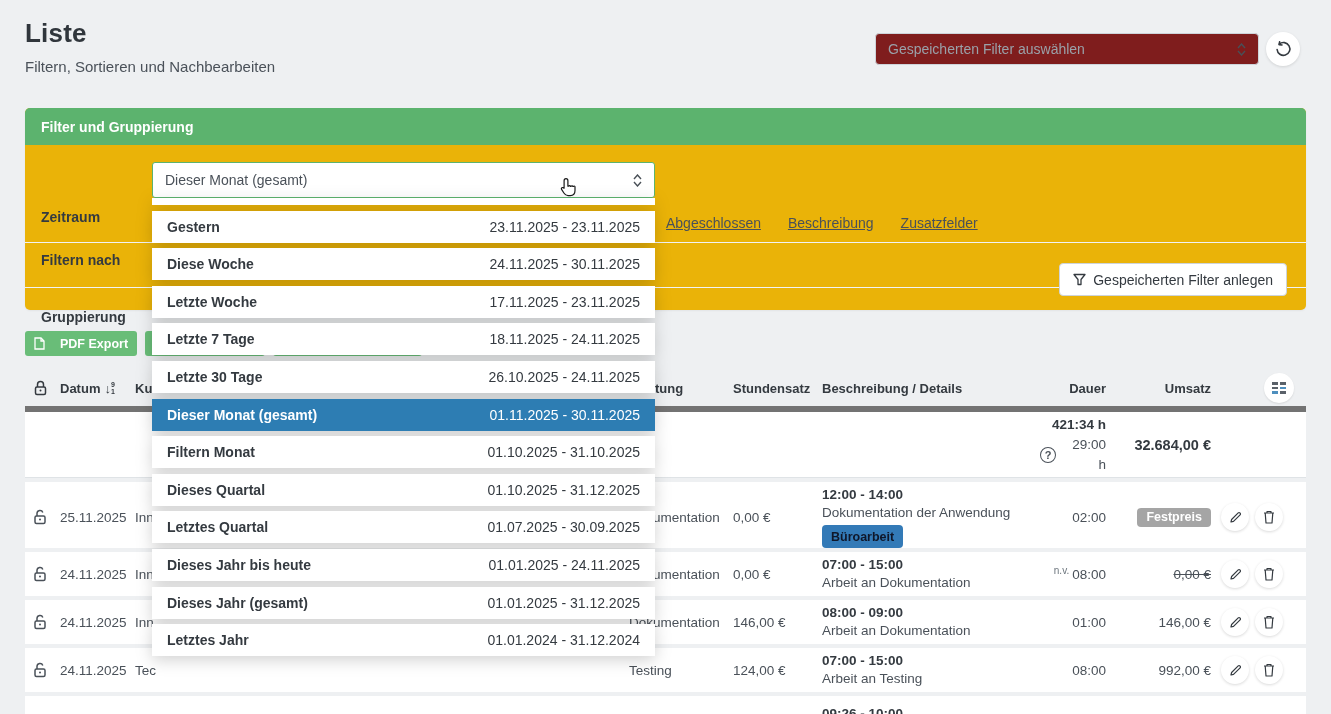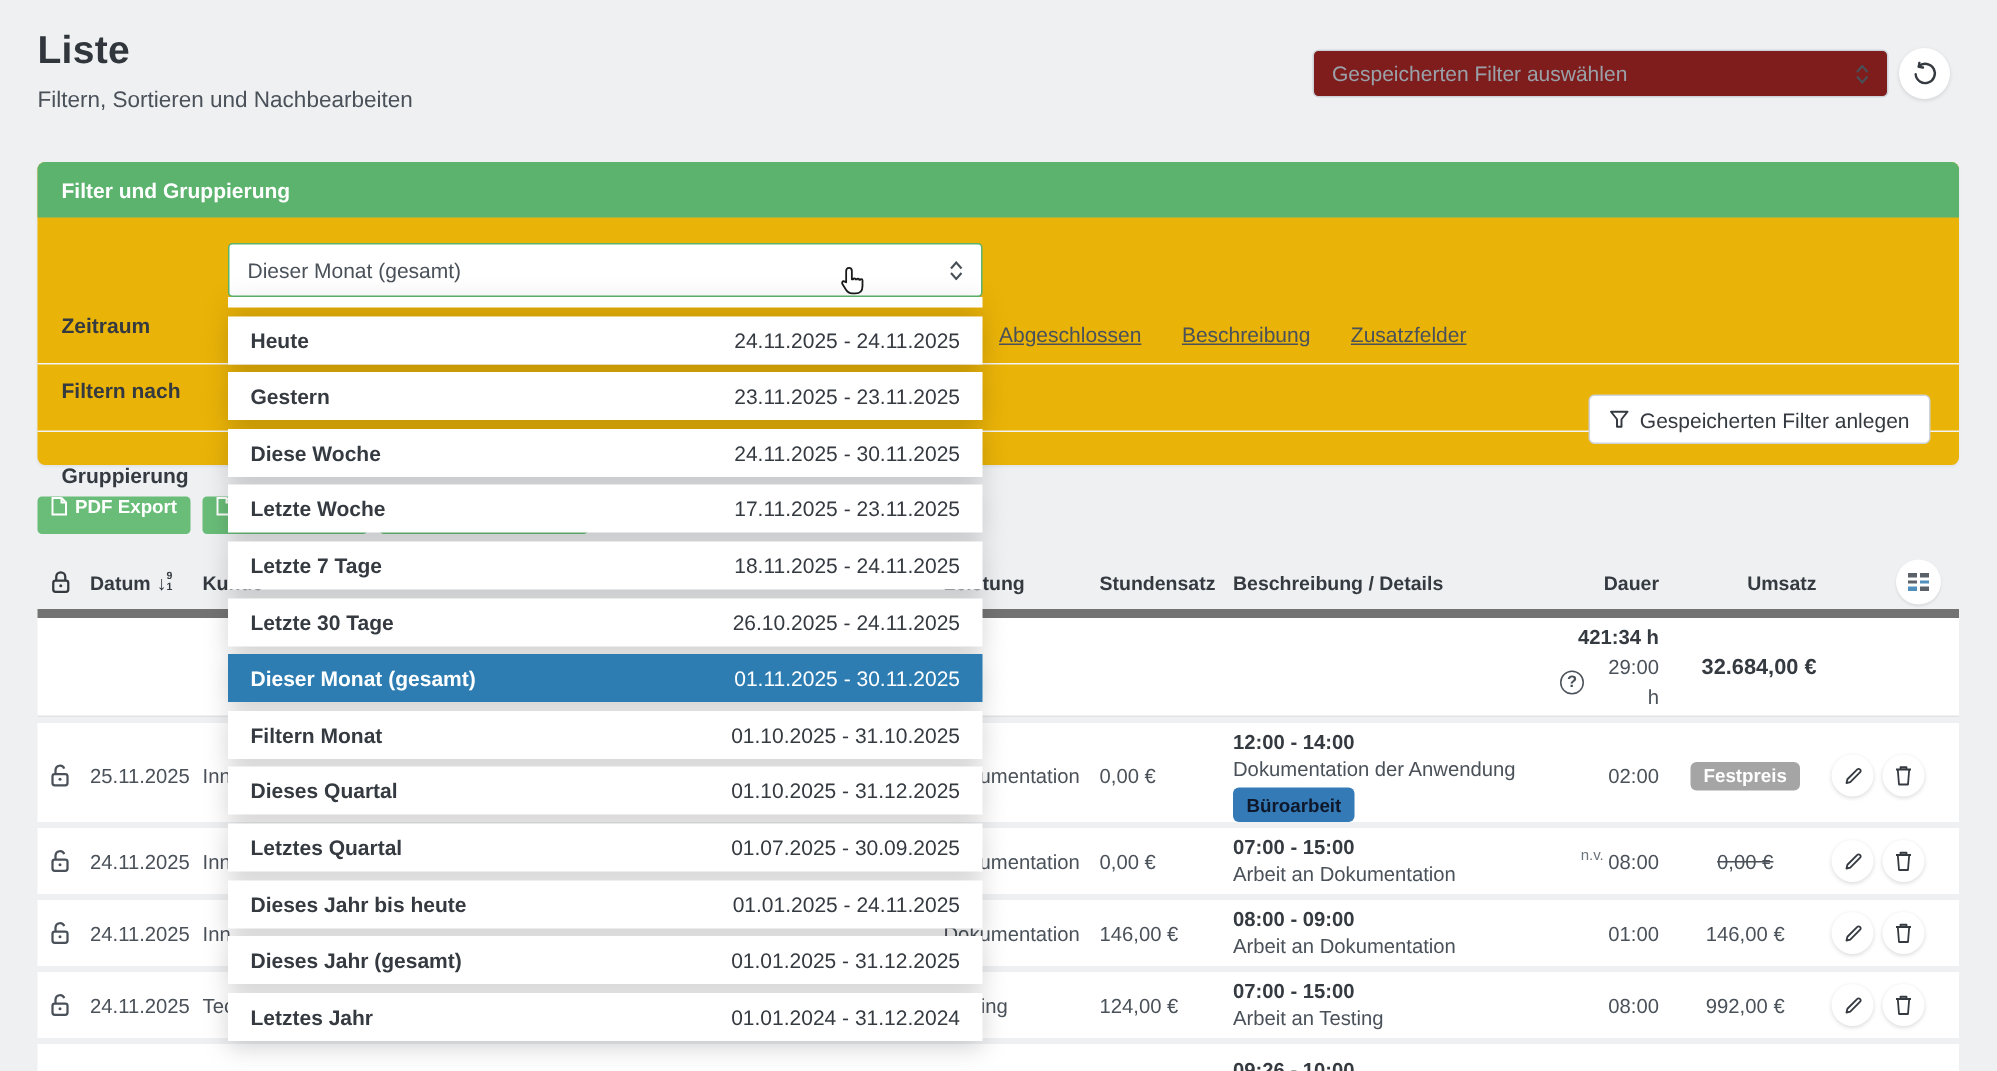--- a/index.html
+++ b/index.html
@@ -38,21 +38,21 @@
   .filter-links a { color:#4a5159; text-decoration:underline; cursor:pointer; }
   .save-filter-btn { position:absolute; right:19px; top:155px; height:33px;
     background:#fff; border:1px solid #ced4da; border-radius:4px;
     display:flex; align-items:center; gap:7px; padding:0 13px;
     font-size:14px; color:#343a40; cursor:pointer; }
   
   .toolbar { position:absolute; left:25px; top:331px; width:1281px; height:25px;
     display:flex; align-items:center; }
   .btn-green { height:25px; background:#69bd78; color:#fff; border:none; border-radius:3px;
     font-size:12.5px; font-weight:bold; font-family:inherit;
-    display:inline-flex; align-items:flex-start; gap:5px; padding:0 9px; cursor:pointer; white-space:nowrap; }
+    display:inline-flex; align-items:center; gap:15px; padding:0 9px; cursor:pointer; white-space:nowrap; }
   .btn-green + .btn-green { margin-left:8px; }
   .btn-new { margin-left:auto; margin-right:13px; }
   
   .table { position:absolute; left:25px; top:373px; width:1281px; }
   .grid { display:grid; grid-template-columns:30px 80px 494px 93px 100px 218px 76px 105px 85px;
     align-items:center; }
   .thead { height:30px; font-size:13px; font-weight:bold; color:#343a40; }
   .thead .h-datum { display:flex; align-items:center; gap:4px; }
   .sorticon { display:inline-flex; align-items:center; }
   .sorticon .nums { display:flex; flex-direction:column; font-size:7px; line-height:7px; font-weight:bold; }
@@ -77,21 +77,21 @@
   .c-datum { padding-left:5px; }
   .c-kunde, .c-leistung { white-space:nowrap; overflow:visible; }
   .c-satz { padding-left:11px; }
   .c-desc { line-height:18px; padding:4px 0; }
   .c-desc .time { font-weight:bold; color:#343a40; }
   .c-desc .dtl { color:#4a5159; }
   .badge { display:inline-block; margin-top:3px; padding:2.5px 9px; border-radius:4px;
     background:#337ab7; color:#0f172a; font-size:12.5px; font-weight:bold; }
   .c-dauer { text-align:right; padding-right:10px; }
   .c-dauer .nv { font-size:10px; color:#6c757d; vertical-align:top; position:relative; top:-2px; margin-right:3px; }
-  .c-umsatz { text-align:center; padding-right:10px; }
+  .c-umsatz { text-align:right; padding-right:10px; }
   .struck { text-decoration:line-through; }
   .badge-fest { display:inline-block; padding:2.5px 9px; border-radius:4px;
     background:#a5a5a5; color:#fff; font-size:12.5px; font-weight:bold; }
   .c-actions { display:flex; gap:6px; align-items:center; }
   .act-btn { width:28px; height:28px; border-radius:50%; background:#fff; border:none;
     box-shadow:0 1px 3px rgba(0,0,0,.15); display:flex; align-items:center; justify-content:center; cursor:pointer; }
   
   .dropdown { position:absolute; left:152px; top:198px; width:503px; z-index:50;
     filter:drop-shadow(0 4px 8px rgba(0,0,0,.18)); }
   .dd-cap { height:7px; background:#fff; }
@@ -421,24 +421,20 @@
     </span>
     <span></span>
       <span></span>
       <span></span>
   </div>
 </div>
 
 <div class="dropdown">
   <div class="dd-cap"></div>
   <div class="dd-item">
-    <span class="dd-label">Heute</span>
-    <span class="dd-range">24.11.2025 - 24.11.2025</span>
-  </div>
-  <div class="dd-item">
     <span class="dd-label">Gestern</span>
     <span class="dd-range">23.11.2025 - 23.11.2025</span>
   </div>
   <div class="dd-item">
     <span class="dd-label">Diese Woche</span>
     <span class="dd-range">24.11.2025 - 30.11.2025</span>
   </div>
   <div class="dd-item">
     <span class="dd-label">Letzte Woche</span>
     <span class="dd-range">17.11.2025 - 23.11.2025</span>

